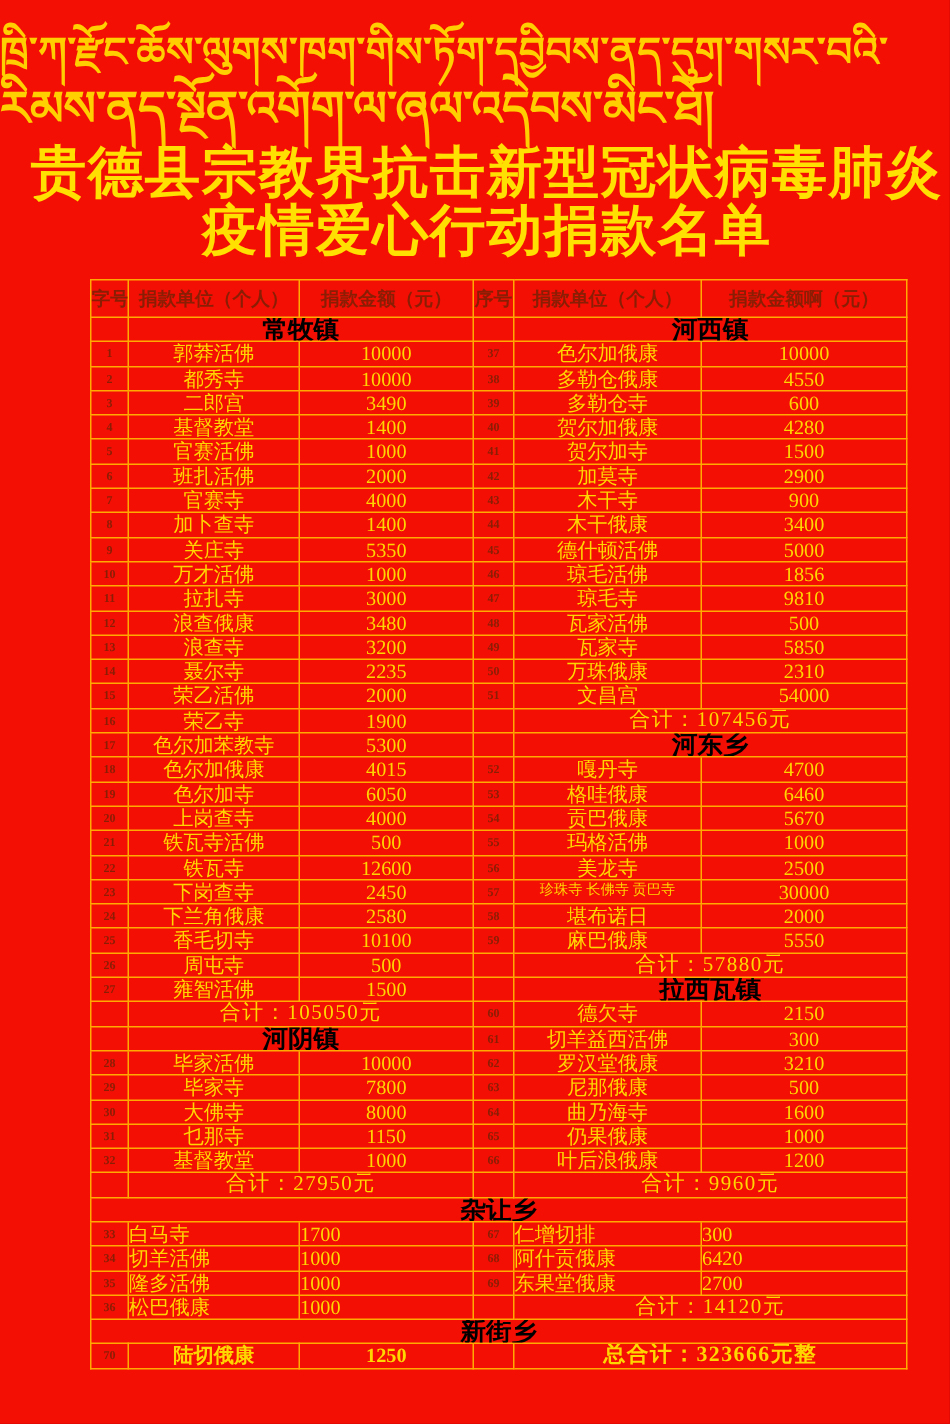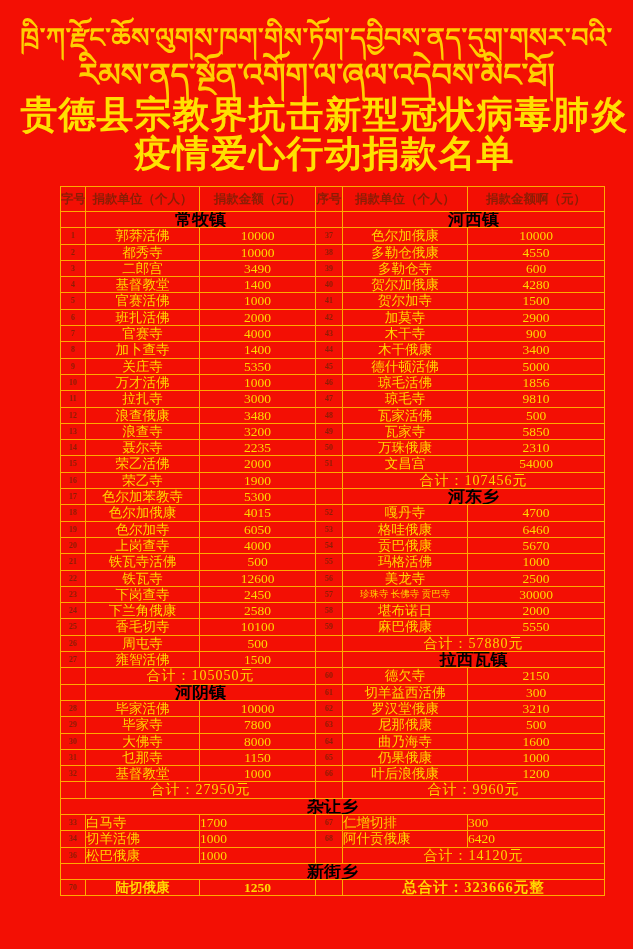--- a/index.html
+++ b/index.html
@@ -6,23 +6,23 @@
   body{background:#b00000;}
   .poster{
     position:relative;
     width:633px;height:949px;
     background:#f30f04;
     overflow:hidden;
     font-family:"Liberation Serif",serif;
   }
   .tibetan{
     color:#ffcf00;
-    text-align:center;
-    font-weight:bold;
-    font-family:Liberation Serif, serif;
+    text-align:left;
+    font-weight:bold;
+    font-family:Liberation Mono, monospace;
   }
   .tibetan-1{font-size:27px;padding-top:16px;line-height:44px;letter-spacing:0.5px;}
   .tibetan-2{font-size:32px;line-height:30px;}
   .cn-title{
     color:#ffe000;
     font-family:"Liberation Sans",sans-serif;
     font-weight:bold;
     text-align:center;
     font-size:37px;
     line-height:37px;
@@ -413,20 +413,28 @@
         </tr>
         <tr>
           <td class="num-cell">34</td>
           <td class="unit-cell left">切羊活佛</td>
           <td class="amount-cell left">1000</td>
           <td class="num-cell">68</td>
           <td class="unit-cell left">阿什贡俄康</td>
           <td class="amount-cell left">6420</td>
         </tr>
         <tr>
+          <td class="num-cell">35</td>
+          <td class="unit-cell left">隆多活佛</td>
+          <td class="amount-cell left">1000</td>
+          <td class="num-cell">69</td>
+          <td class="unit-cell left">东果堂俄康</td>
+          <td class="amount-cell left">2700</td>
+        </tr>
+        <tr>
           <td class="num-cell">36</td>
           <td class="unit-cell left">松巴俄康</td>
           <td class="amount-cell left">1000</td>
           <td class="num-cell"></td>
           <td class="total-cell" colspan="2">合计：14120元</td>
         </tr>
         <tr>
           <td class="section-cell" colspan="6">新街乡</td>
         </tr>
         <tr>

